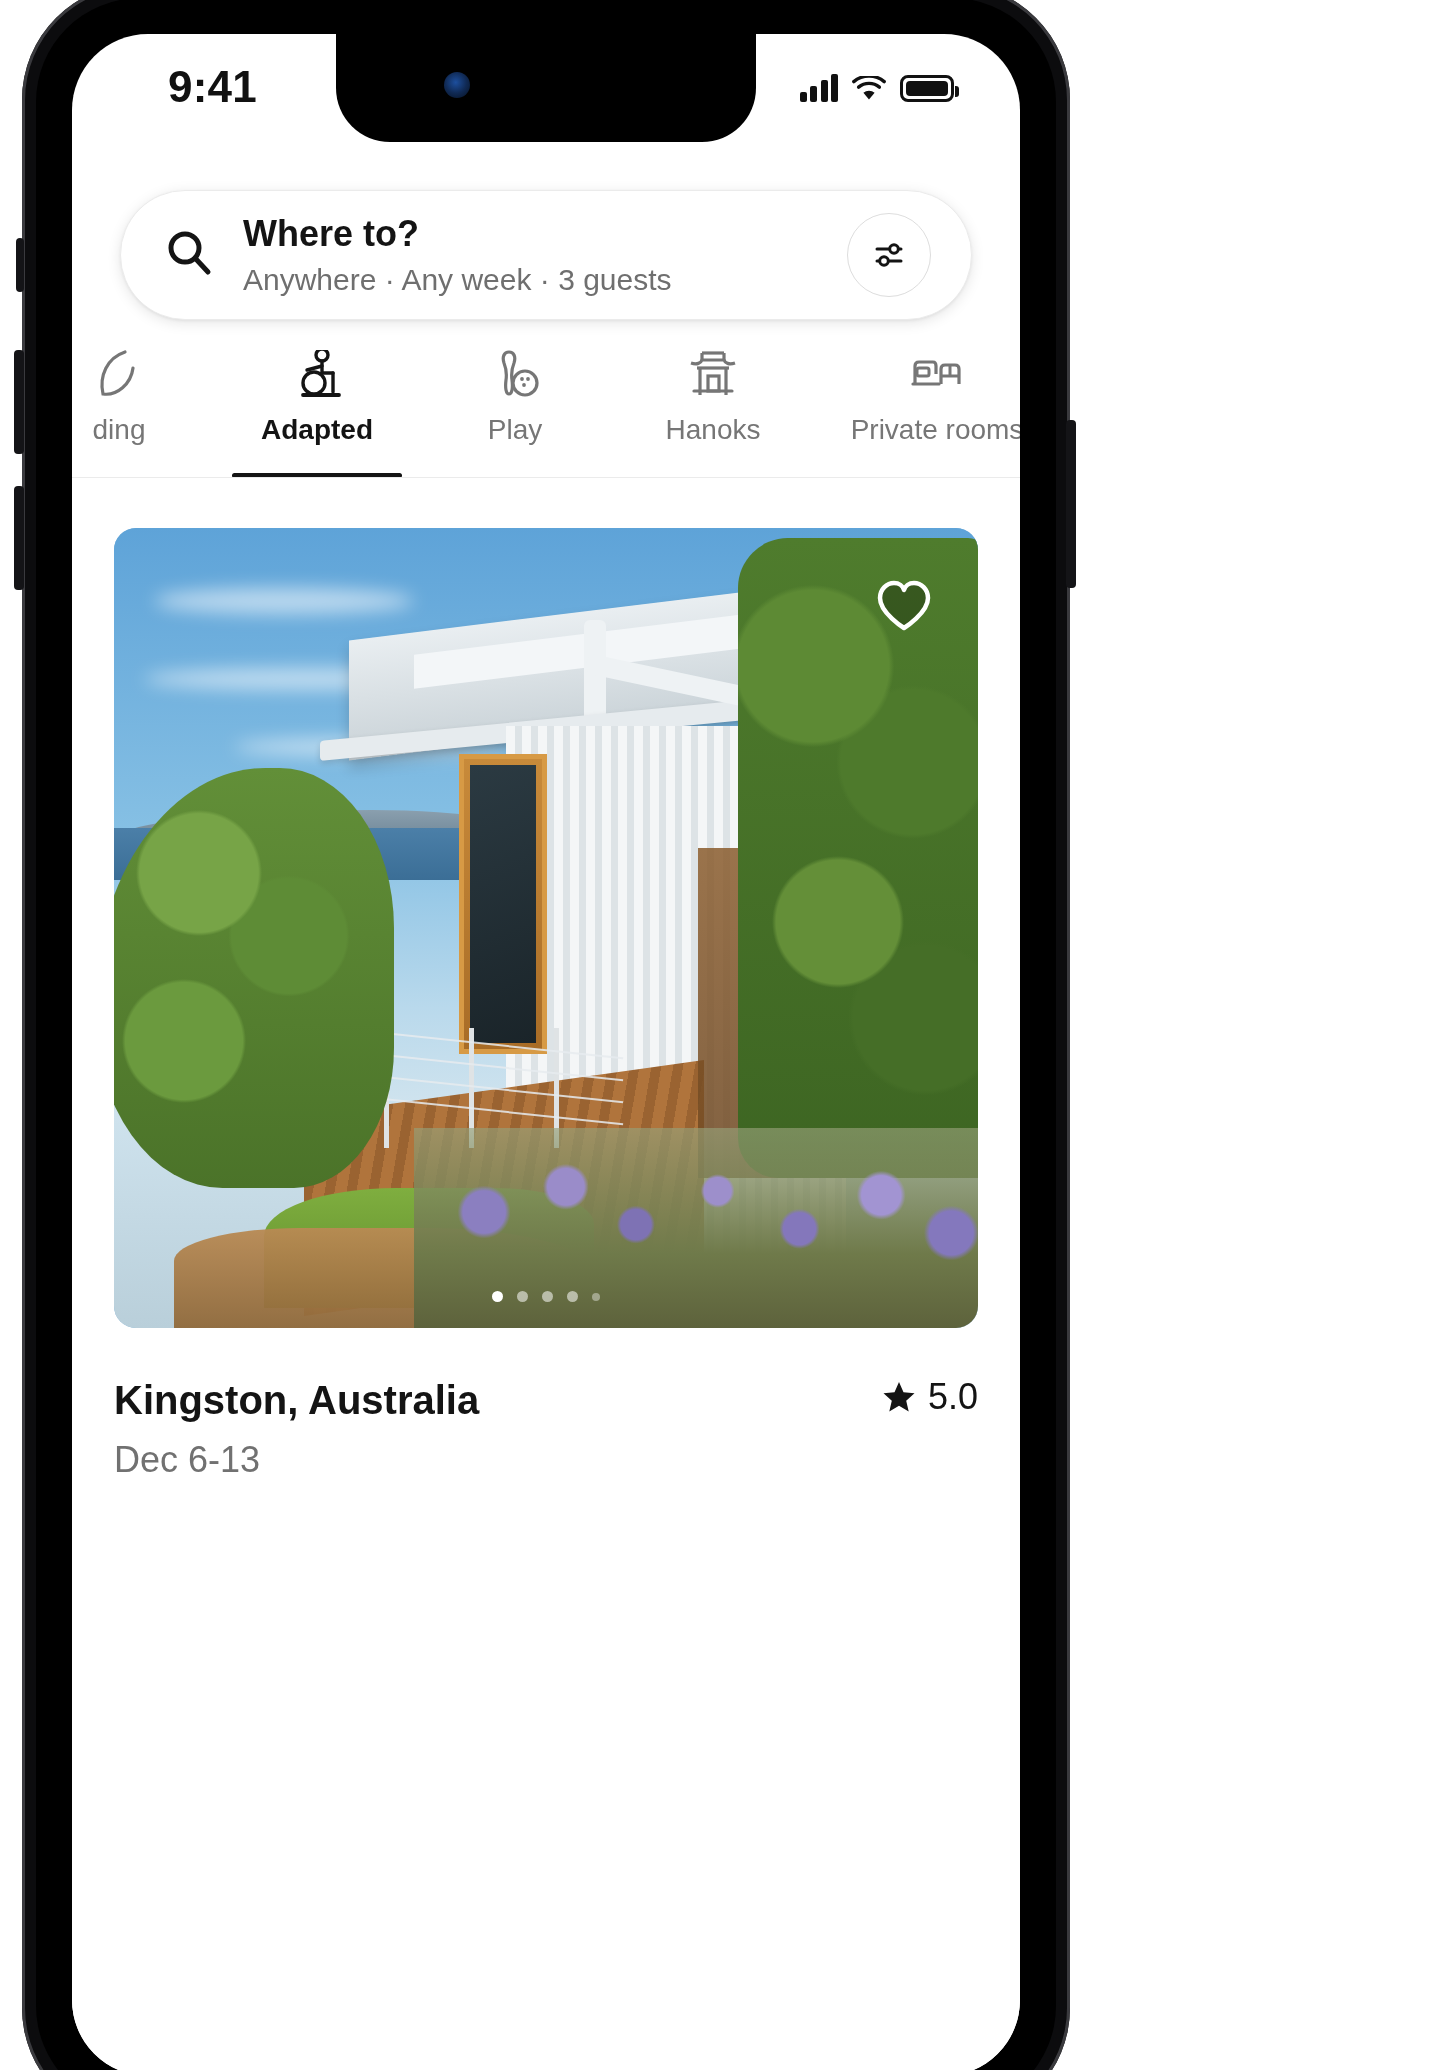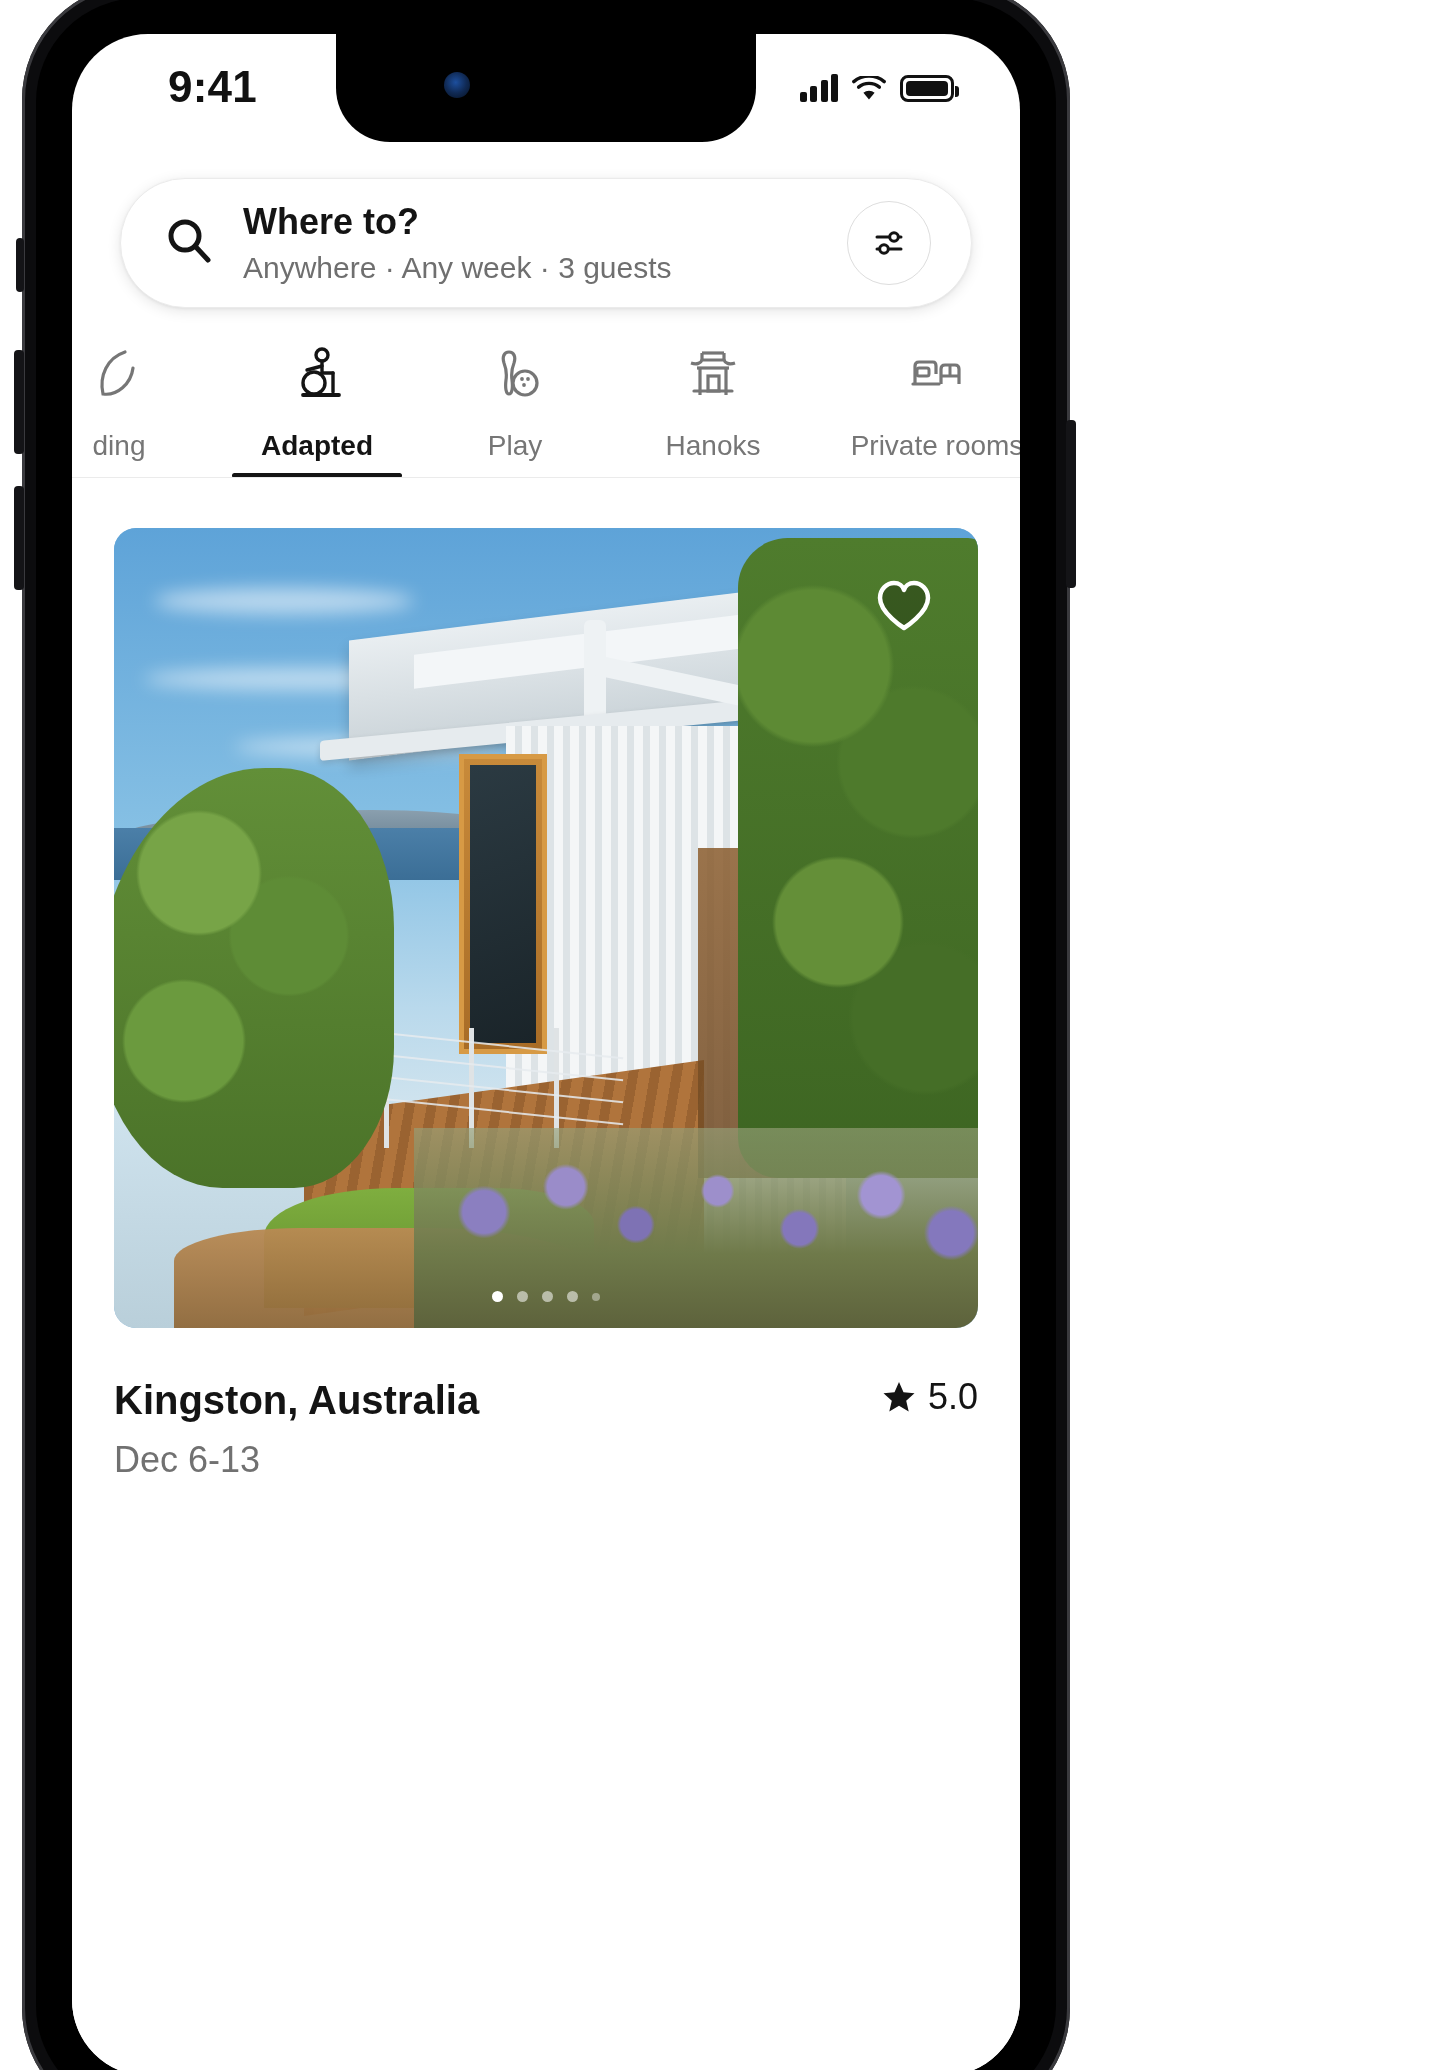--- a/index.html
+++ b/index.html
@@ -100,21 +100,21 @@
     content:""; position:absolute; right:-8px; top:8px;
     width:4px; height:11px; background:#111; border-radius:0 3px 3px 0;
   }
   .batt i {
     position:absolute; left:3px; top:3px; bottom:3px;
     width:calc(100% - 6px); background:#111; border-radius:4px;
   }
 
   
   .searchwrap {
-    position:absolute; left:0; top:104px; width:948px; height:200px;
+    position:absolute; left:0; top:116px; width:948px; height:200px;
     background:#fff; z-index:20;
   }
   .searchbar {
     position:absolute; left:48px; top:40px;
     width:852px; height:130px;
     background:#ffffff;
     border:1px solid #ebebeb;
     border-radius:70px;
     box-shadow:0 3px 14px rgba(0,0,0,0.10), 0 1px 3px rgba(0,0,0,0.06);
     display:flex; align-items:center;
@@ -147,21 +147,21 @@
   }
   .tab {
     position:relative;
     width:198px; height:144px;
     display:flex; flex-direction:column; align-items:center;
     padding-top:12px;
     flex:0 0 auto;
   }
   .tab .ticon { height:56px; display:flex; align-items:center; justify-content:center; }
   .tab .tlabel {
-    margin-top:28px; font-size:28px; color:#767676; white-space:nowrap;
+    margin-top:12px; font-size:28px; color:#767676; white-space:nowrap;
   }
   .tab.active .tlabel { color:#141414; font-weight:700; }
   .tab.active::after {
     content:""; position:absolute; left:14px; right:14px; bottom:0;
     height:5px; background:#141414; border-radius:3px;
   }
   .tab.wide { width:250px; }
 
   
   .feed {

